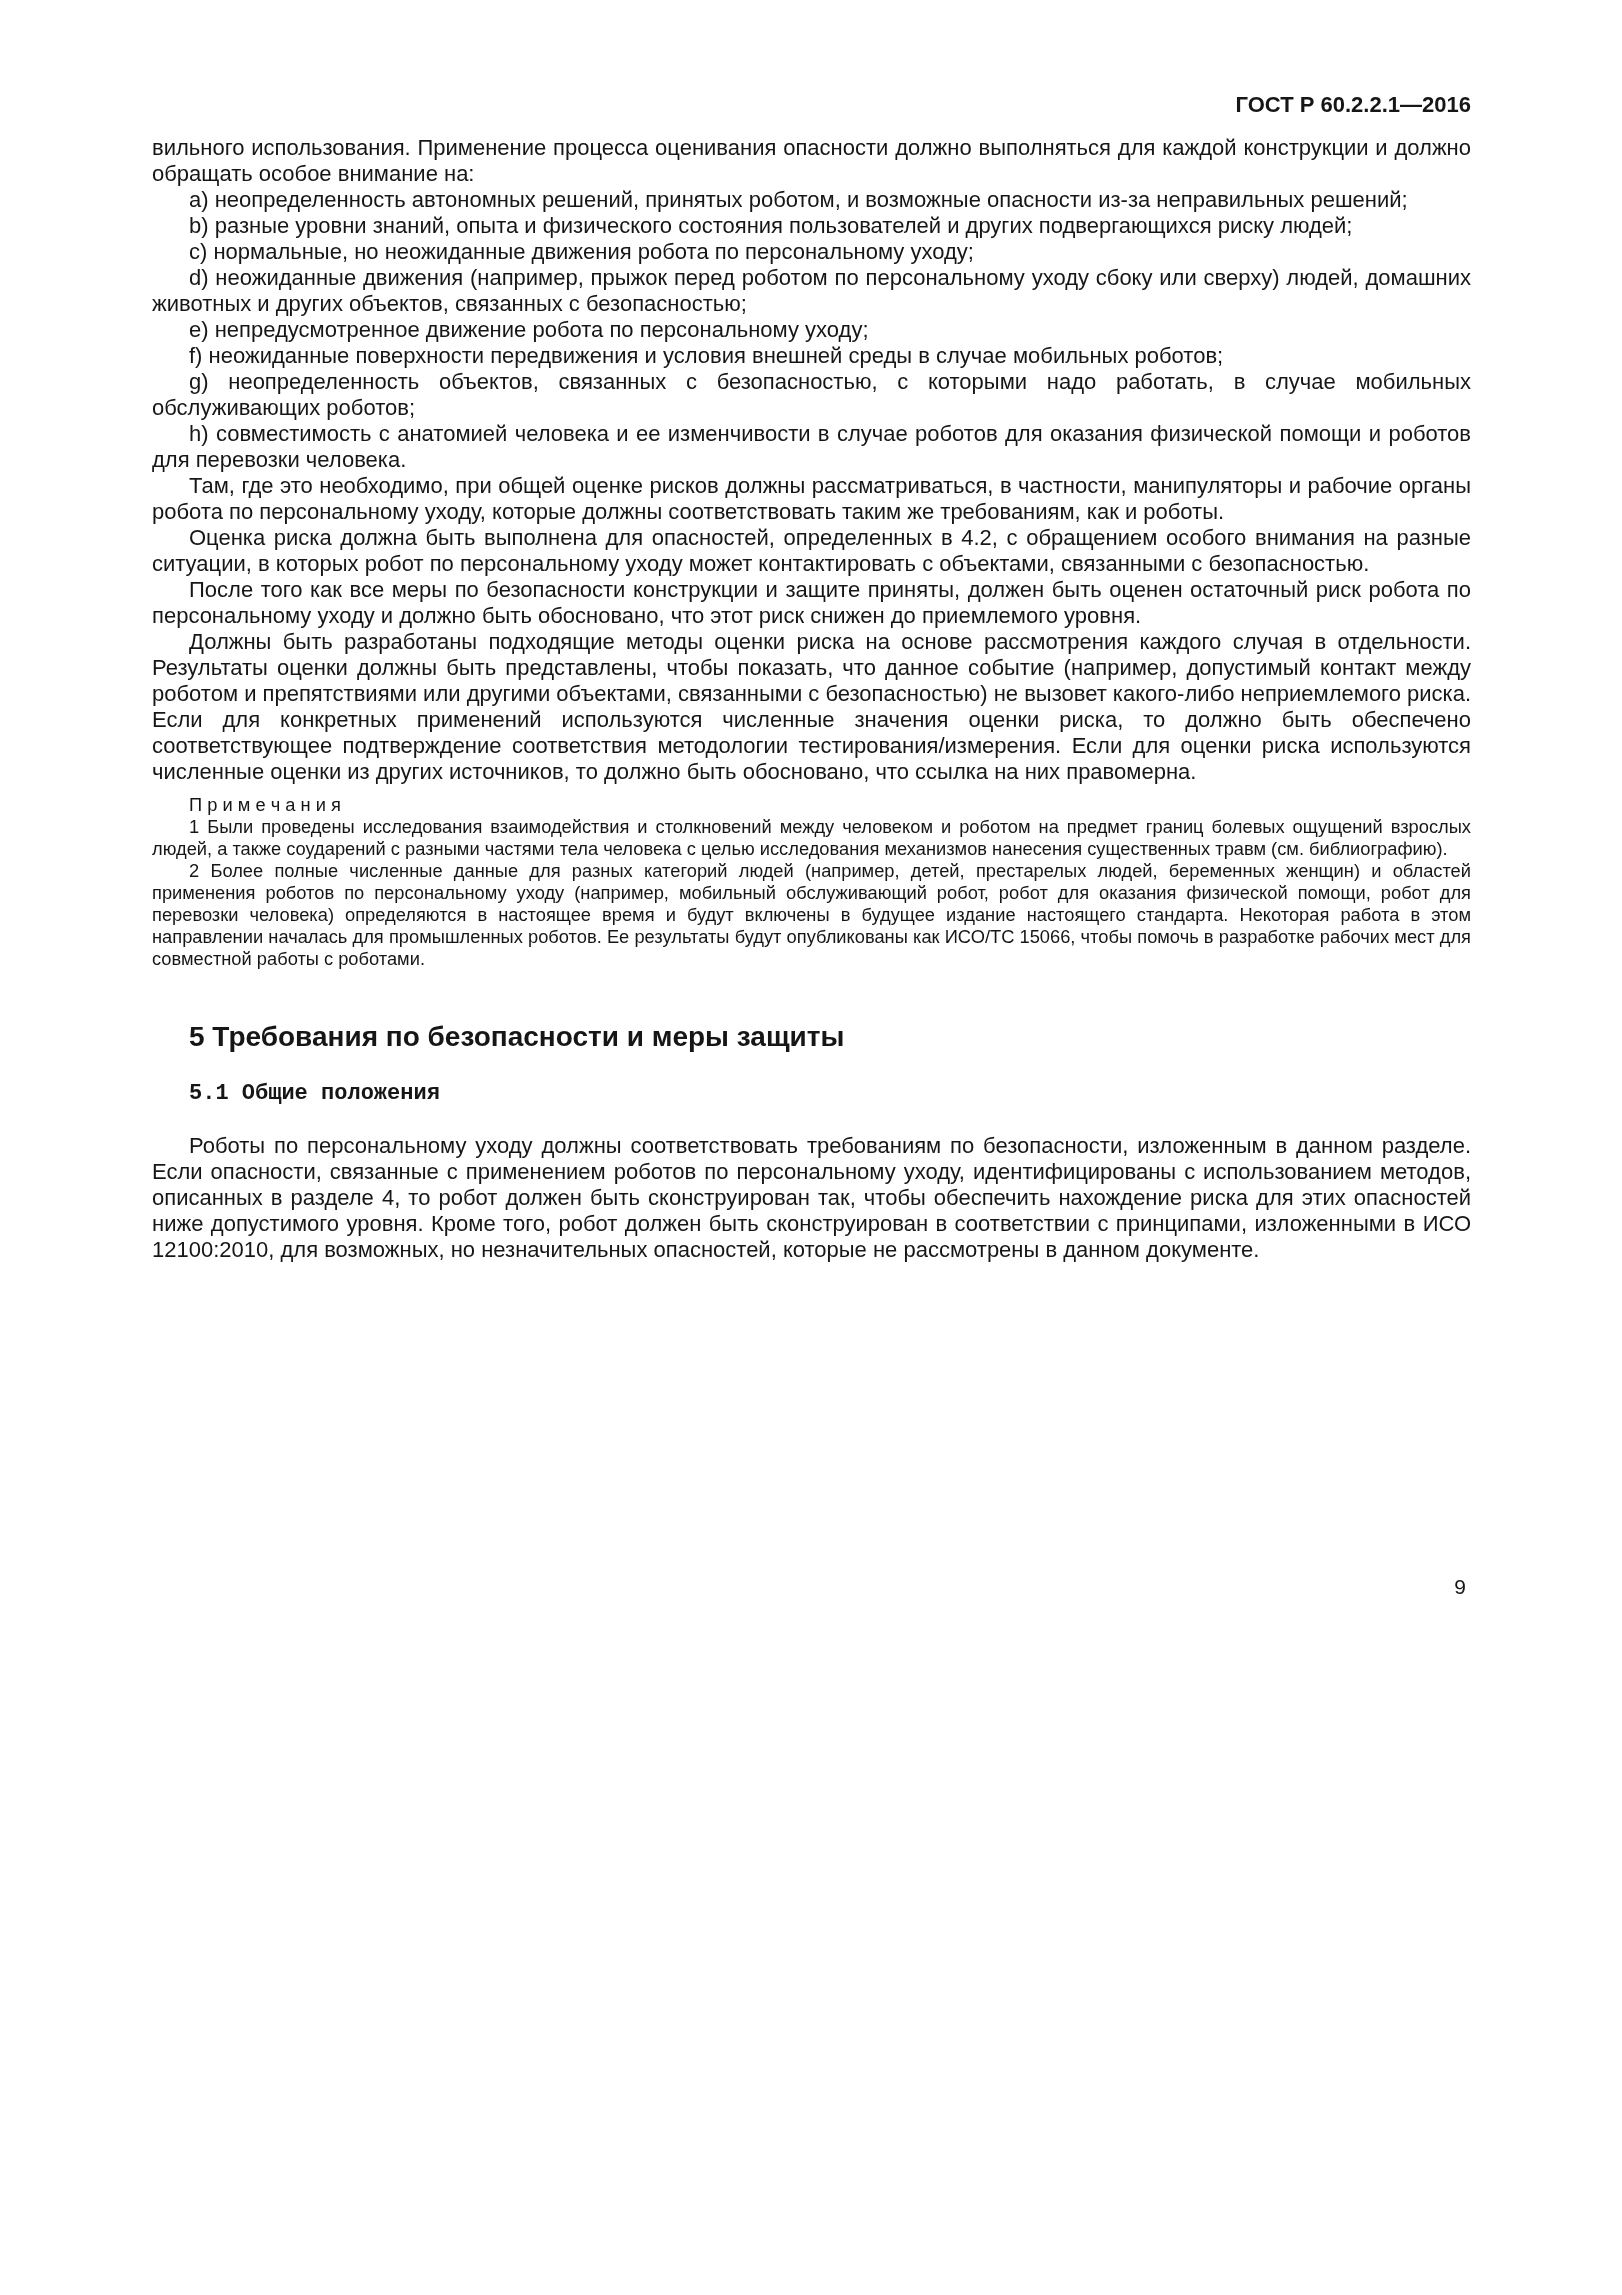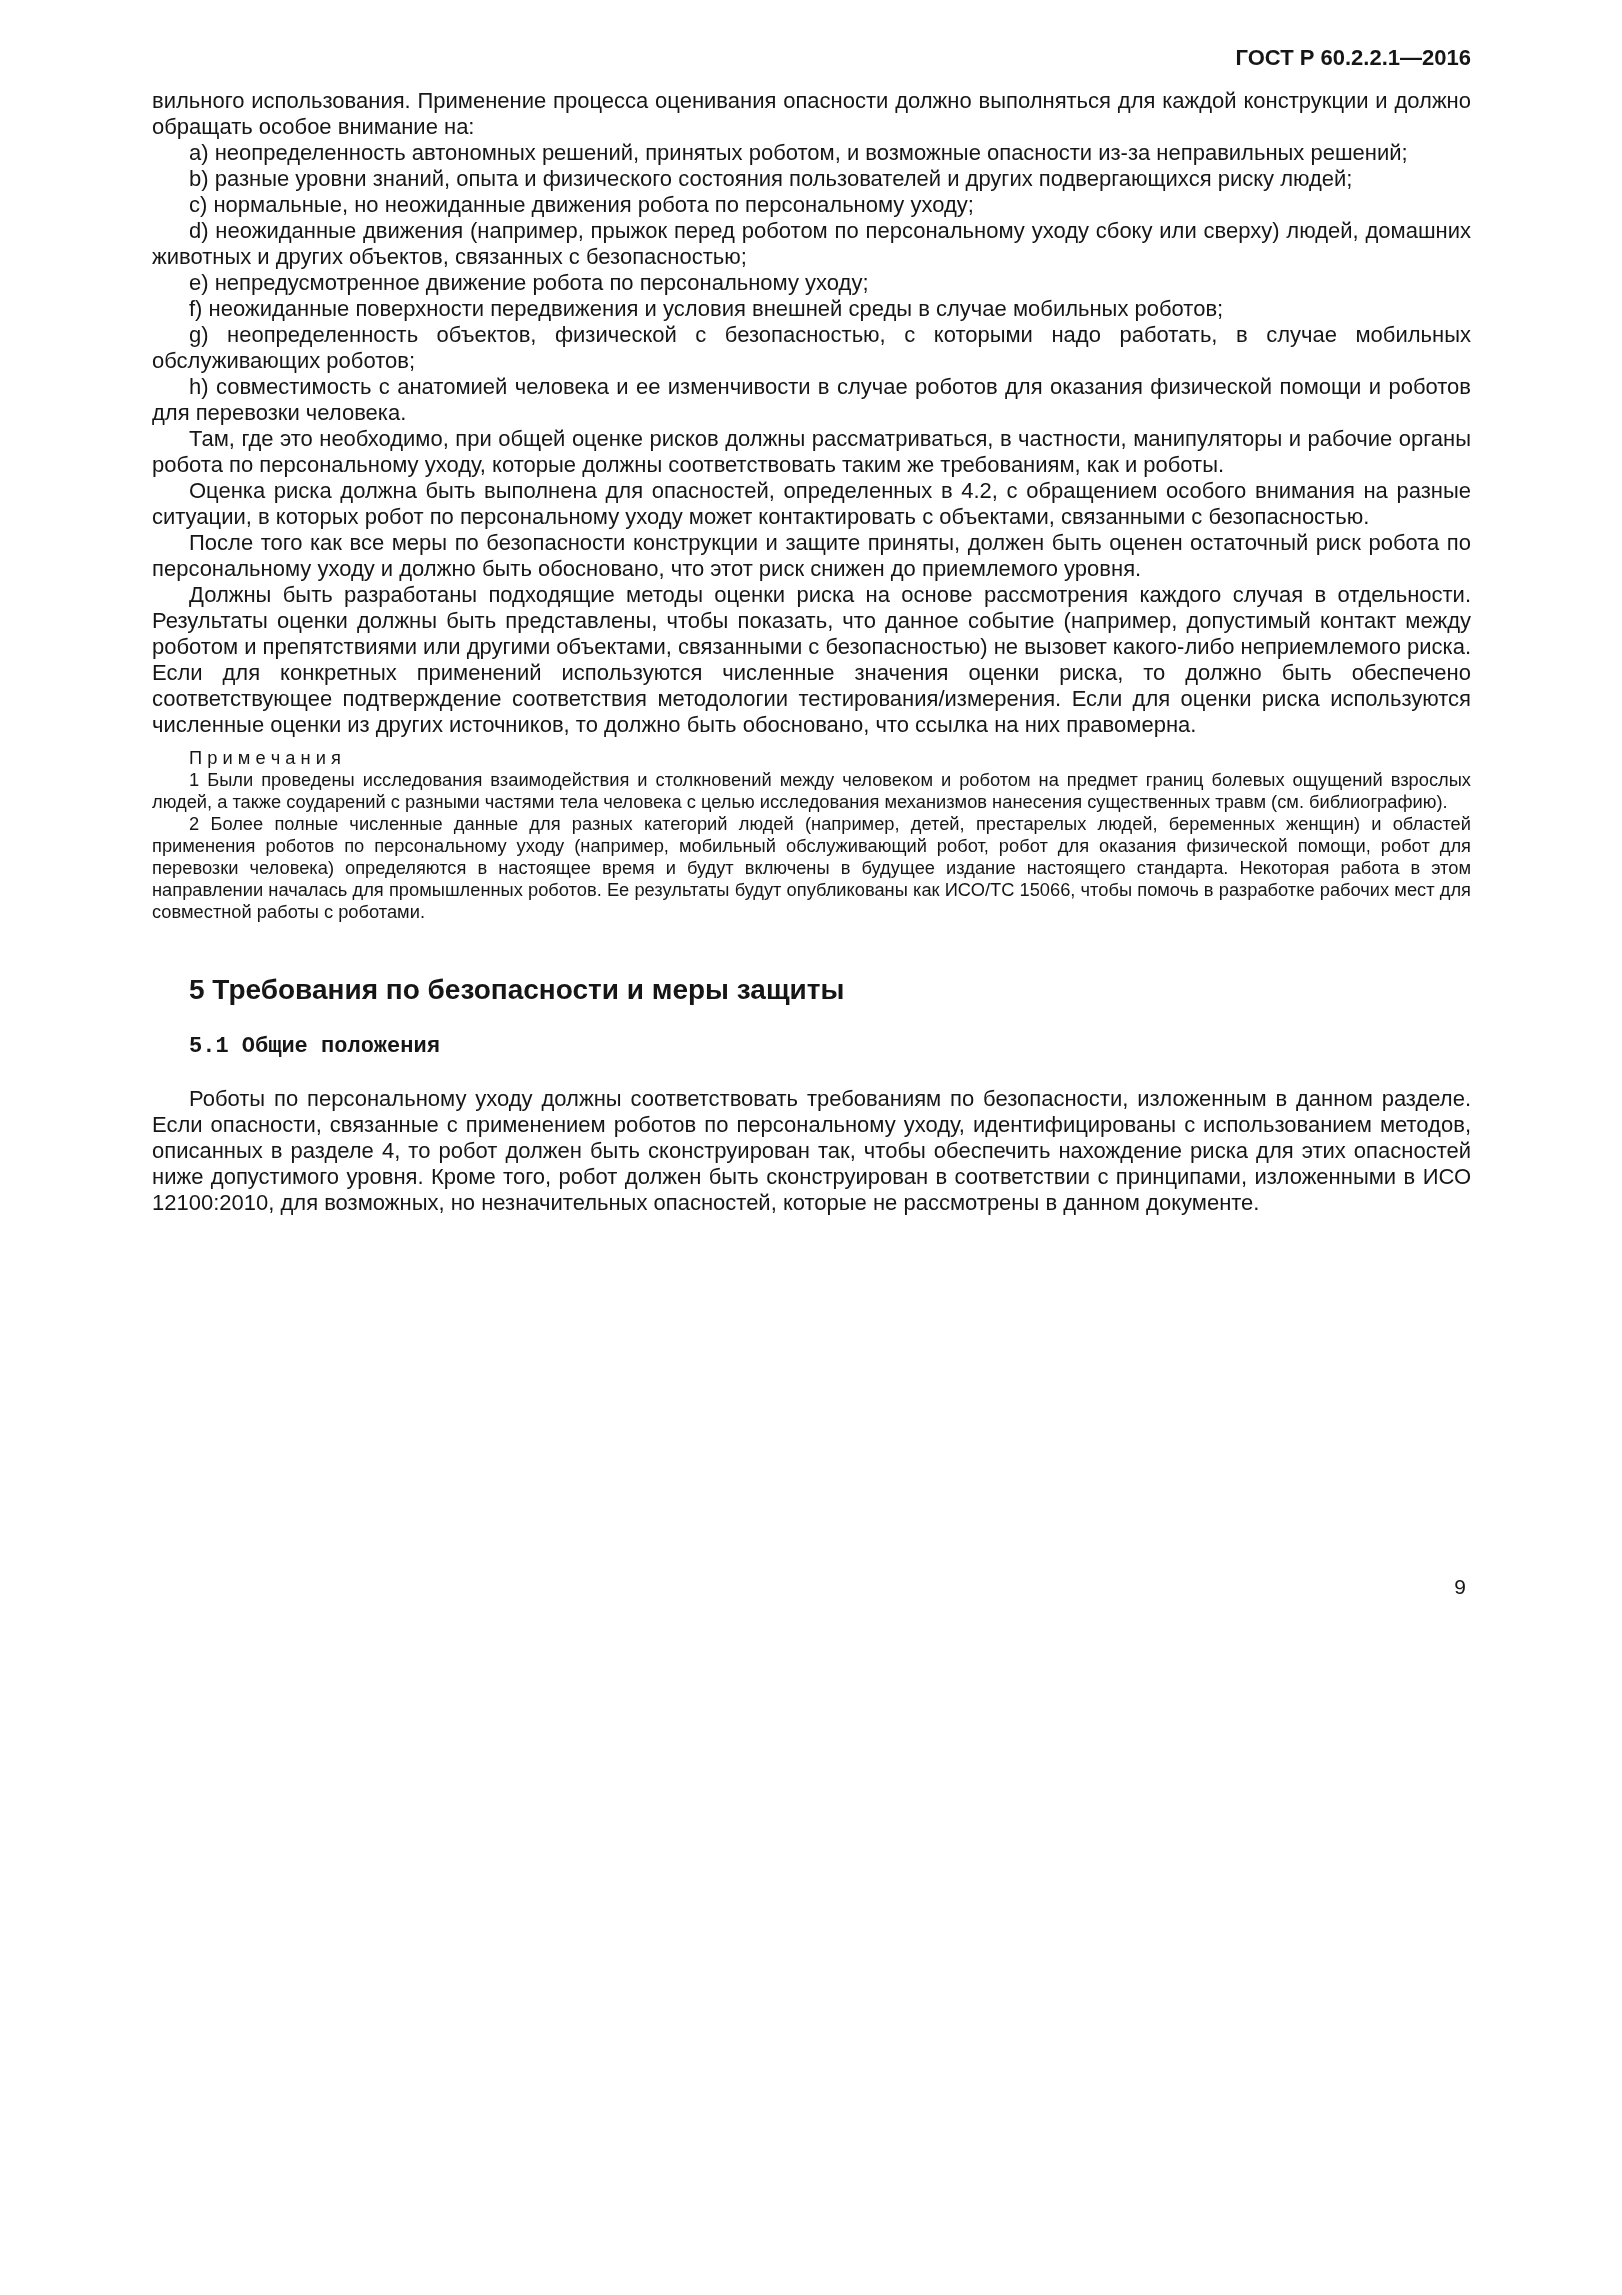--- a/index.html
+++ b/index.html
@@ -6,21 +6,21 @@
   * { margin: 0; padding: 0; box-sizing: border-box; }
   html, body { background: #ffffff; }
   .page {
     position: relative;
     width: 1623px;
     height: 1672px;
     margin: 0 auto;
     background: #ffffff;
     color: #161616;
     font-family: "Liberation Sans", "DejaVu Sans", sans-serif;
-    padding: 45px 152px 0 152px;
+    padding: 92px 152px 0 152px;
     overflow: hidden;
   }
   .doc-header {
     text-align: right;
     font-weight: bold;
     font-size: 22px;
     line-height: 26px;
     margin-bottom: 17px;
   }
   .body-text {
@@ -81,21 +81,21 @@
   <div class="body-text">
 
     <p class="cont">вильного использования. Применение процесса оценивания опасности должно выполняться для каждой конструкции и должно обращать особое внимание на:</p>
 
     <p class="para">a) неопределенность автономных решений, принятых роботом, и возможные опасности из-за неправильных решений;</p>
     <p class="para">b) разные уровни знаний, опыта и физического состояния пользователей и других подвергающихся риску людей;</p>
     <p class="para">c) нормальные, но неожиданные движения робота по персональному уходу;</p>
     <p class="para">d) неожиданные движения (например, прыжок перед роботом по персональному уходу сбоку или сверху) людей, домашних животных и других объектов, связанных с безопасностью;</p>
     <p class="para">e) непредусмотренное движение робота по персональному уходу;</p>
     <p class="para">f) неожиданные поверхности передвижения и условия внешней среды в случае мобильных роботов;</p>
-    <p class="para">g) неопределенность объектов, физической с безопасностью, с которыми надо работать, в случае мобильных обслуживающих роботов;</p>
+    <p class="para">g) неопределенность объектов, связанных с безопасностью, с которыми надо работать, в случае мобильных обслуживающих роботов;</p>
     <p class="para">h) совместимость с анатомией человека и ее изменчивости в случае роботов для оказания физической помощи и роботов для перевозки человека.</p>
 
     <p class="para">Там, где это необходимо, при общей оценке рисков должны рассматриваться, в частности, манипуляторы и рабочие органы робота по персональному уходу, которые должны соответствовать таким же требованиям, как и роботы.</p>
 
 
     <p class="para">Оценка риска должна быть выполнена для опасностей, определенных в 4.2, с обращением особого внимания на разные ситуации, в которых робот по персональному уходу может контактировать с объектами, связанными с безопасностью.</p>
     <p class="para">После того как все меры по безопасности конструкции и защите приняты, должен быть оценен остаточный риск робота по персональному уходу и должно быть обосновано, что этот риск снижен до приемлемого уровня.</p>
     <p class="para">Должны быть разработаны подходящие методы оценки риска на основе рассмотрения каждого случая в отдельности. Результаты оценки должны быть представлены, чтобы показать, что данное событие (например, допустимый контакт между роботом и препятствиями или другими объектами, связанными с безопасностью) не вызовет какого-либо неприемлемого риска. Если для конкретных применений используются численные значения оценки риска, то должно быть обеспечено соответствующее подтверждение соответствия методологии тестирования/измерения. Если для оценки риска используются численные оценки из других источников, то должно быть обосновано, что ссылка на них правомерна.</p>
 
     <div class="note-block">

